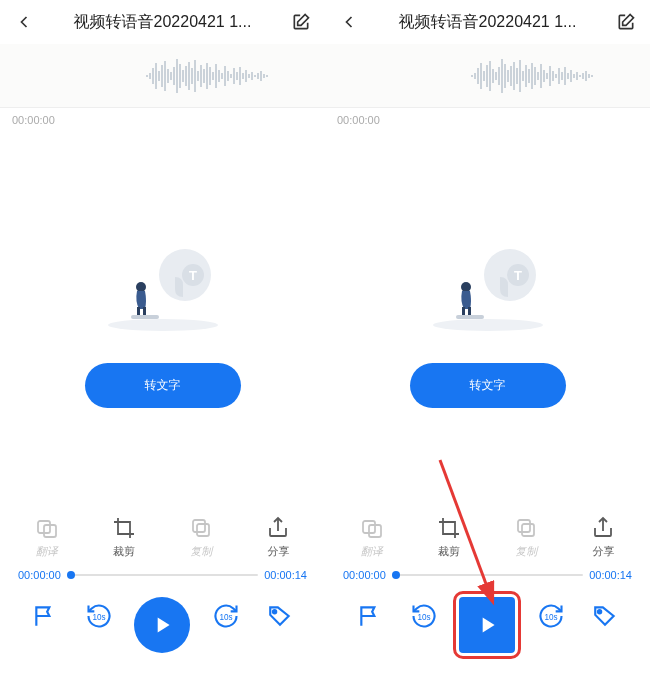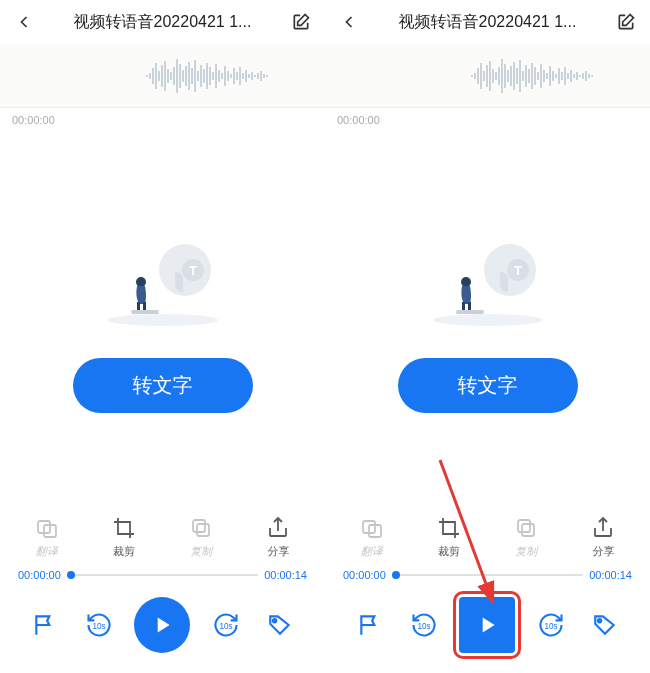--- a/index.html
+++ b/index.html
@@ -7,30 +7,30 @@
     .screen { width: 325px; height: 673px; background: #fff; display: flex; flex-direction: column; position: relative; }
     .header { height: 44px; display: flex; align-items: center; padding: 0 12px; gap: 8px; }
     .back-icon { width: 24px; height: 24px; display: flex; align-items: center; justify-content: center; cursor: pointer; color: #333; }
     .title { flex: 1; text-align: center; font-size: 16px; font-weight: 500; color: #222; overflow: hidden; white-space: nowrap; text-overflow: ellipsis; }
     .edit-icon { width: 24px; height: 24px; display: flex; align-items: center; justify-content: center; cursor: pointer; color: #333; }
     .waveform { height: 64px; background: #fbfbfa; display: flex; align-items: center; justify-content: flex-end; padding-right: 30px; position: relative; border-bottom: 1px solid #eee; }
     .wave-svg { width: 150px; height: 46px; }
     .timestamp { font-size: 11px; color: #aaa; padding: 6px 0 0 12px; }
     .content { flex: 1; display: flex; flex-direction: column; align-items: center; justify-content: center; padding: 20px; }
     .illustration { width: 140px; height: 110px; margin-bottom: 28px; position: relative; }
-    .convert-btn { background: #1876f2; color: #fff; border: none; border-radius: 28px; padding: 14px 60px; font-size: 20px; font-weight: 500; cursor: pointer; }
+    .convert-btn { background: #1876f2; color: #fff; border: none; border-radius: 28px; padding: 14px 60px; font-size: 12px; font-weight: 500; cursor: pointer; }
     .toolbar { display: flex; justify-content: space-around; padding: 10px 8px 6px; }
     .tool-item { display: flex; flex-direction: column; align-items: center; gap: 4px; cursor: pointer; width: 60px; }
     .tool-item.disabled { opacity: 0.35; font-style: italic; }
     .tool-icon { width: 24px; height: 24px; color: #5b5b5b; }
     .tool-label { font-size: 11px; color: #5b5b5b; }
     .timeline { display: flex; align-items: center; padding: 4px 18px; gap: 6px; font-size: 11px; color: #1876f2; }
     .track { flex: 1; height: 2px; background: #e0e0e0; position: relative; border-radius: 1px; }
     .track-knob { width: 8px; height: 8px; background: #1876f2; border-radius: 50%; position: absolute; left: 0; top: -3px; }
-    .controls { display: flex; justify-content: space-around; align-items: center; padding: 12px 18px 20px; }
+    .controls { display: flex; justify-content: space-around; align-items: flex-start; padding: 12px 18px 20px; }
     .ctrl { width: 38px; height: 38px; display: flex; align-items: center; justify-content: center; cursor: pointer; color: #1876f2; }
     .play-btn { width: 56px; height: 56px; background: #1876f2; border-radius: 50%; display: flex; align-items: center; justify-content: center; cursor: pointer; }
     .play-btn.highlighted { outline: 3px solid #e53935; outline-offset: 3px; border-radius: 4px; }
     .arrow-annotation { position: absolute; pointer-events: none; }
   </style>
 </head>
 <body>
 
 <div class="screen">
   <div class="header">

